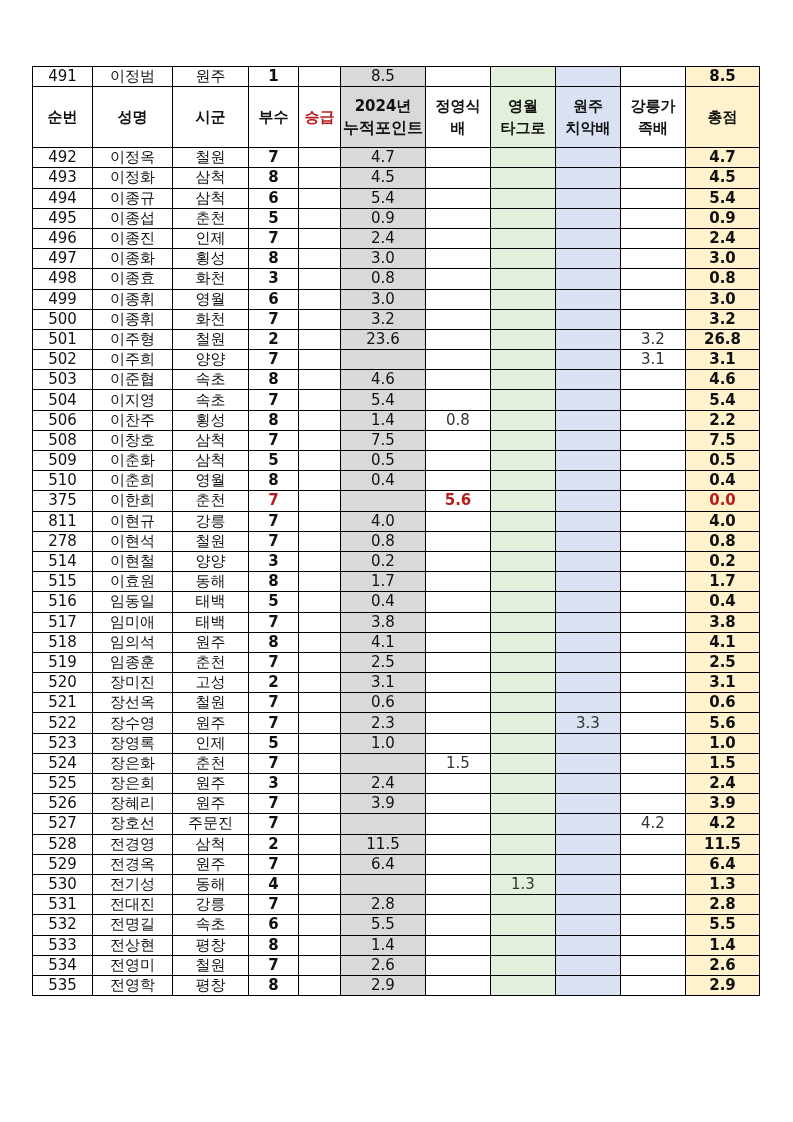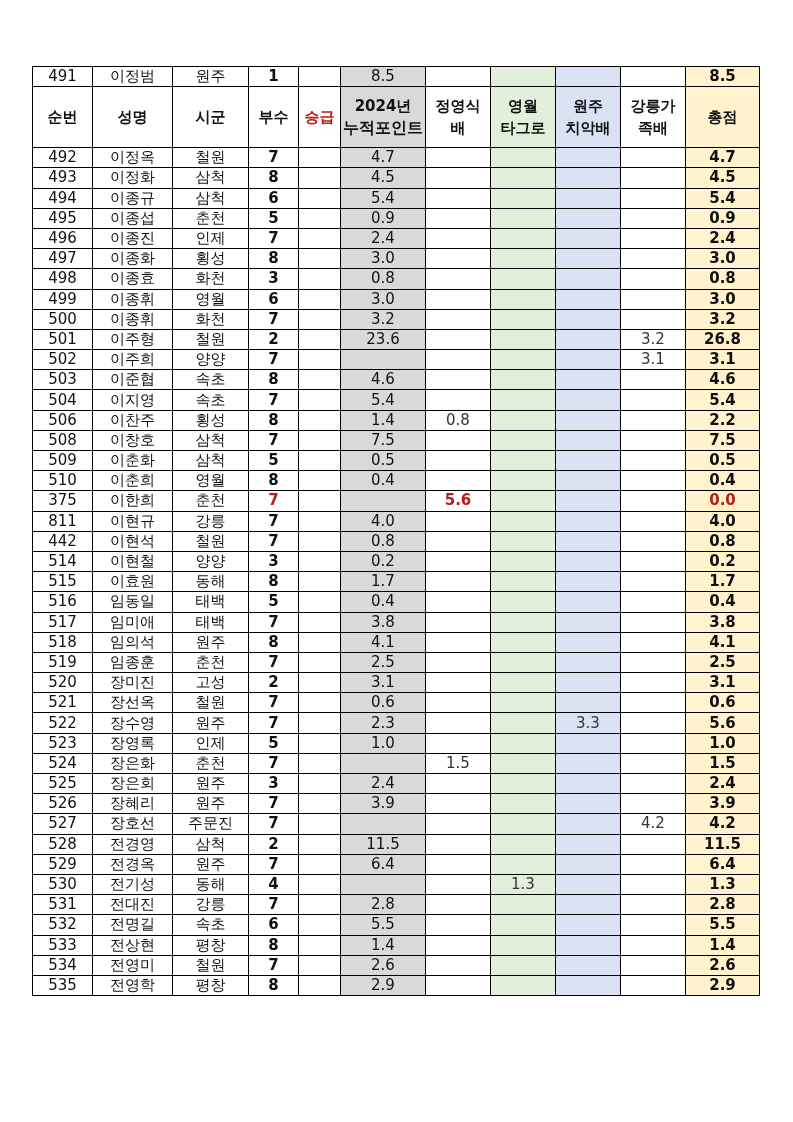--- a/index.html
+++ b/index.html
@@ -323,21 +323,21 @@
         <td class="bold">7</td>
         <td></td>
         <td class="pts">4.0</td>
         <td class="light"></td>
         <td class="green light"></td>
         <td class="blue light"></td>
         <td class="light"></td>
         <td class="total">4.0</td>
       </tr>
       <tr>
-        <td>442</td>
+        <td>278</td>
         <td>이현석</td>
         <td>철원</td>
         <td class="bold">7</td>
         <td></td>
         <td class="pts">0.8</td>
         <td class="light"></td>
         <td class="green light"></td>
         <td class="blue light"></td>
         <td class="light"></td>
         <td class="total">0.8</td>

